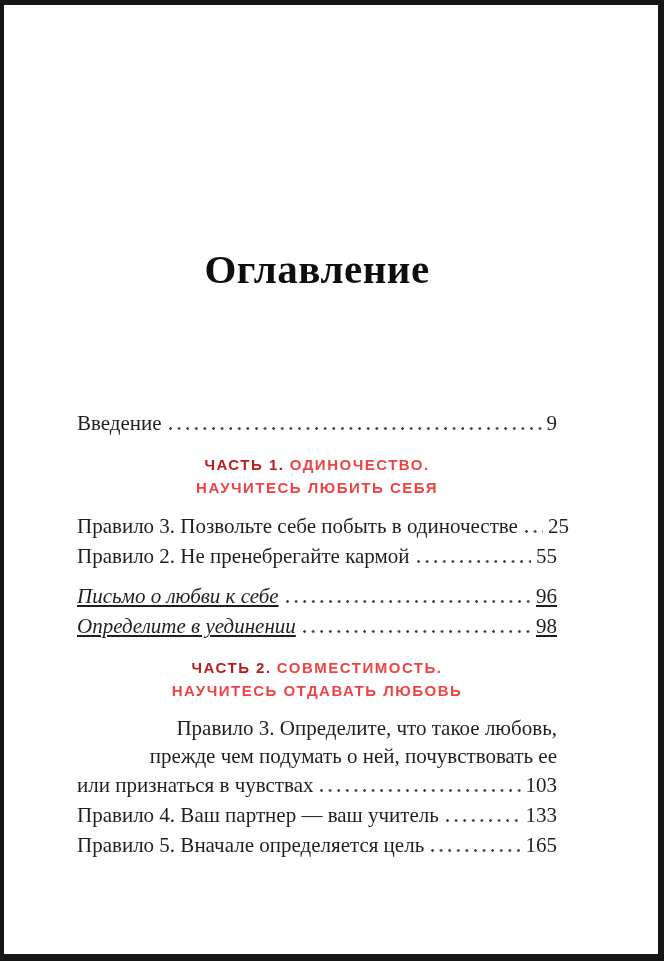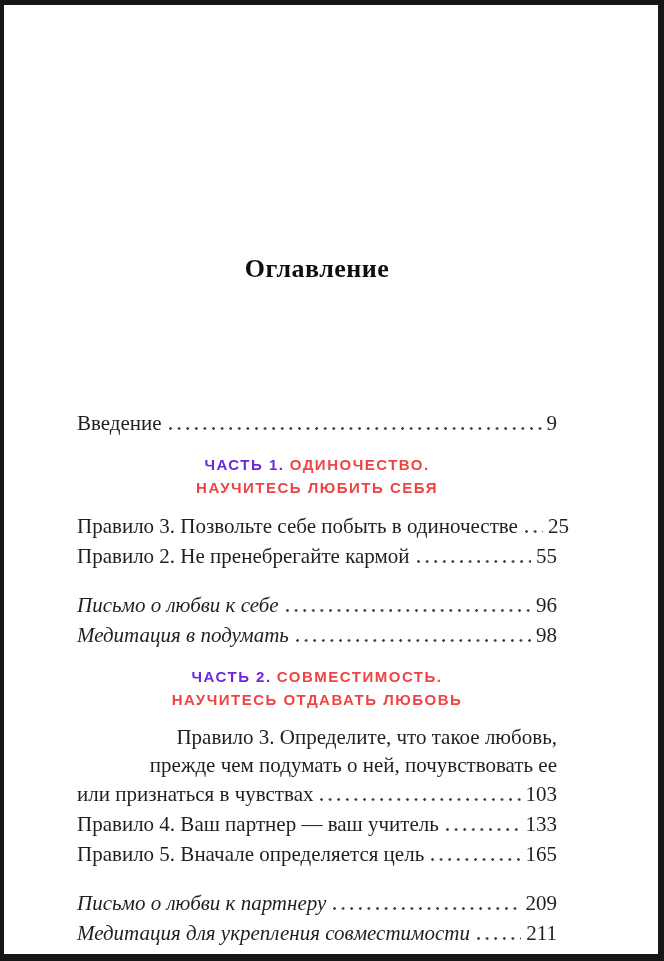--- a/index.html
+++ b/index.html
@@ -27,21 +27,21 @@
   }
   .content {
     margin-left: 73px;
     width: 480px;
   }
   .book-title {
     margin-top: 240px;
     text-align: center;
     font-family: "Liberation Serif", serif;
     font-weight: 700;
-    font-size: 26px;
+    font-size: 41px;
     line-height: 48px;
     color: #0e0e0e;
     letter-spacing: 0.5px;
   }
   .toc {
     margin-top: 115px;
     font-size: 21px;
     color: #1f1f1f;
   }
   .toc-row {
@@ -63,23 +63,23 @@
   .pagenum { white-space: nowrap; }
   .part-heading {
     margin: 15px 0 12px;
     text-align: center;
     font-family: "Liberation Sans", sans-serif;
     font-weight: 700;
     font-size: 15px;
     line-height: 23px;
     letter-spacing: 1.5px;
   }
-  .ph-strong { color: #6d28d9; margin-right: 0.35em; }
+  .ph-strong { color: #b91c1c; margin-right: 0.35em; }
   .ph-gray   { color: #ef4444; }
-  .extras { margin-top: 19px; }
+  .extras { margin-top: 10px; text-decoration: underline; }
   .extras .label { font-style: italic; }
   .toc-entry-multiline .ml-line { line-height: 28px; white-space: nowrap; text-align: right; }
 </style>
 </head>
 <body>
 
 <div class="scan-frame">
   <div class="page">
     <div class="content">
 
@@ -113,21 +113,21 @@
           </div>
         </div>
 
         <div class="extras">
           <div class="toc-row">
             <span class="label">Письмо о любви к себе</span>
             <span class="dots"></span>
             <span class="pagenum">96</span>
           </div>
           <div class="toc-row">
-            <span class="label">Медитация в подумать</span>
+            <span class="label">Определите в уединении</span>
             <span class="dots"></span>
             <span class="pagenum">98</span>
           </div>
         </div>
 
         <div class="part-heading">
           <div class="ph-line">
             <span class="ph-strong">ЧАСТЬ 2.</span><span class="ph-gray">СОВМЕСТИМОСТЬ.</span>
           </div>
           <div class="ph-line ph-gray">НАУЧИТЕСЬ ОТДАВАТЬ ЛЮБОВЬ</div>
@@ -148,29 +148,17 @@
             <span class="dots"></span>
             <span class="pagenum">133</span>
           </div>
           <div class="toc-row">
             <span class="label">Правило 5. Вначале определяется цель</span>
             <span class="dots"></span>
             <span class="pagenum">165</span>
           </div>
         </div>
 
-        <div class="extras">
-          <div class="toc-row">
-            <span class="label">Письмо о любви к партнеру</span>
-            <span class="dots"></span>
-            <span class="pagenum">209</span>
-          </div>
-          <div class="toc-row">
-            <span class="label">Медитация для укрепления совместимости</span>
-            <span class="dots"></span>
-            <span class="pagenum">211</span>
-          </div>
-        </div>
 
       </div>
     </div>
   </div>
 </div>
 
 </body></html>

